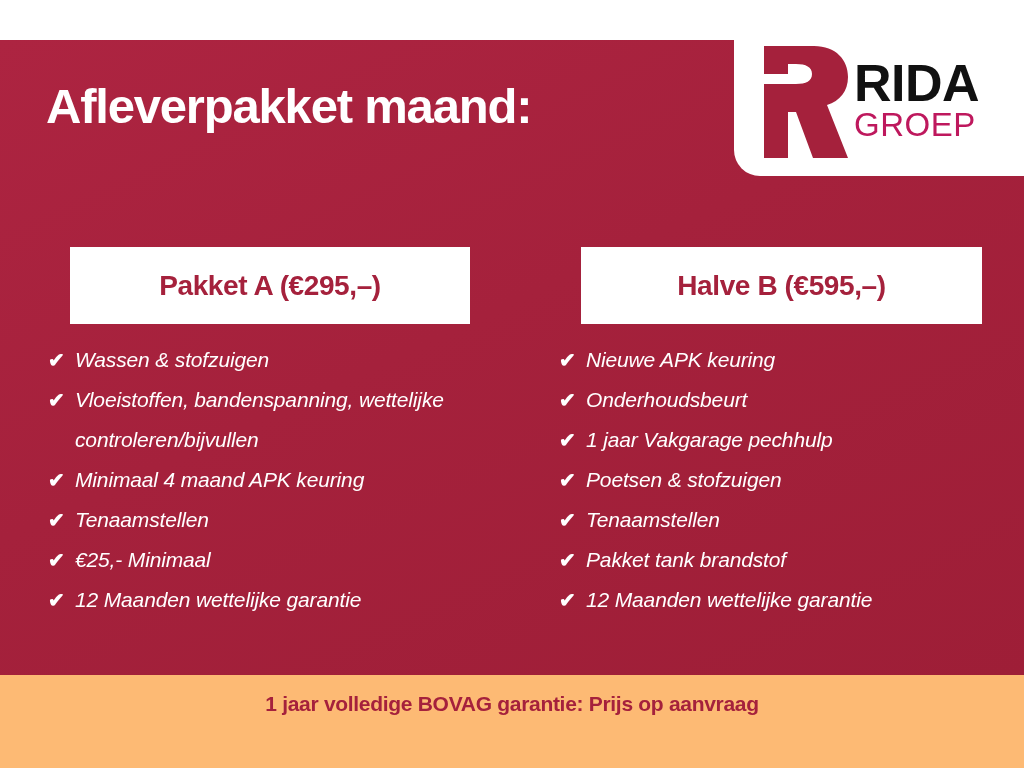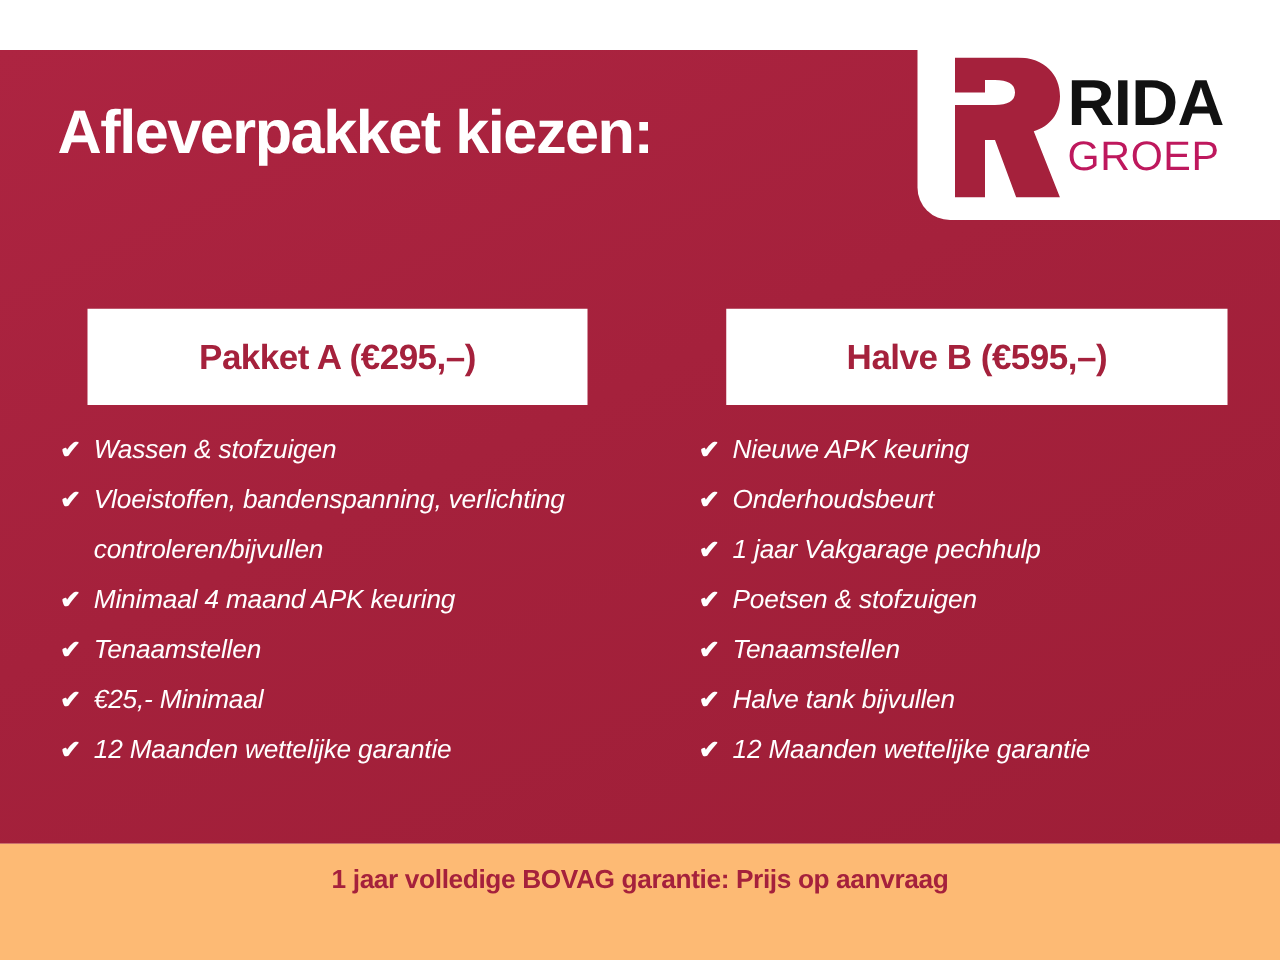--- a/index.html
+++ b/index.html
@@ -191,36 +191,36 @@
       <svg width="92" height="112" viewBox="0 0 92 112" aria-hidden="true">
         <path d="M8 0 H58 C80 0 92 14 92 31 C92 45 84 55 71 59 L92 112 H57 L40 66 H32 V112 H8 V38 H40 C50 38 56 35 56 28 C56 21 50 18 40 18 H32 V28 H8 Z" fill="#a5213c"></path>
       </svg>
     </div>
     <div class="logo-words">
       <div class="logo-rida">RIDA</div>
       <div class="logo-groep">GROEP</div>
     </div>
   </div>
 
-  <div class="page-title">Afleverpakket kiezen:</div>
+  <div class="page-title">Afleverpakket maand:</div>
 
   <div class="columns">
 
     <div class="column left">
       <div class="pkg-card">
         <div class="pkg-title">Pakket A (€295,–)</div>
       </div>
       <ul class="feature-list">
         <li class="feature-item">
           <span class="check-icon">✔</span>
           <span class="feature-text">Wassen &amp; stofzuigen</span>
         </li>
         <li class="feature-item">
           <span class="check-icon">✔</span>
-          <span class="feature-text">Vloeistoffen, bandenspanning, verlichting controleren/bijvullen</span>
+          <span class="feature-text">Vloeistoffen, bandenspanning, wettelijke controleren/bijvullen</span>
         </li>
         <li class="feature-item">
           <span class="check-icon">✔</span>
           <span class="feature-text">Minimaal 4 maand APK keuring</span>
         </li>
         <li class="feature-item">
           <span class="check-icon">✔</span>
           <span class="feature-text">Tenaamstellen</span>
         </li>
         <li class="feature-item">
@@ -254,21 +254,21 @@
         <li class="feature-item">
           <span class="check-icon">✔</span>
           <span class="feature-text">Poetsen &amp; stofzuigen</span>
         </li>
         <li class="feature-item">
           <span class="check-icon">✔</span>
           <span class="feature-text">Tenaamstellen</span>
         </li>
         <li class="feature-item">
           <span class="check-icon">✔</span>
-          <span class="feature-text">Halve tank bijvullen</span>
+          <span class="feature-text">Pakket tank brandstof</span>
         </li>
         <li class="feature-item">
           <span class="check-icon">✔</span>
           <span class="feature-text">12 Maanden wettelijke garantie</span>
         </li>
       </ul>
     </div>
 
   </div>
 

